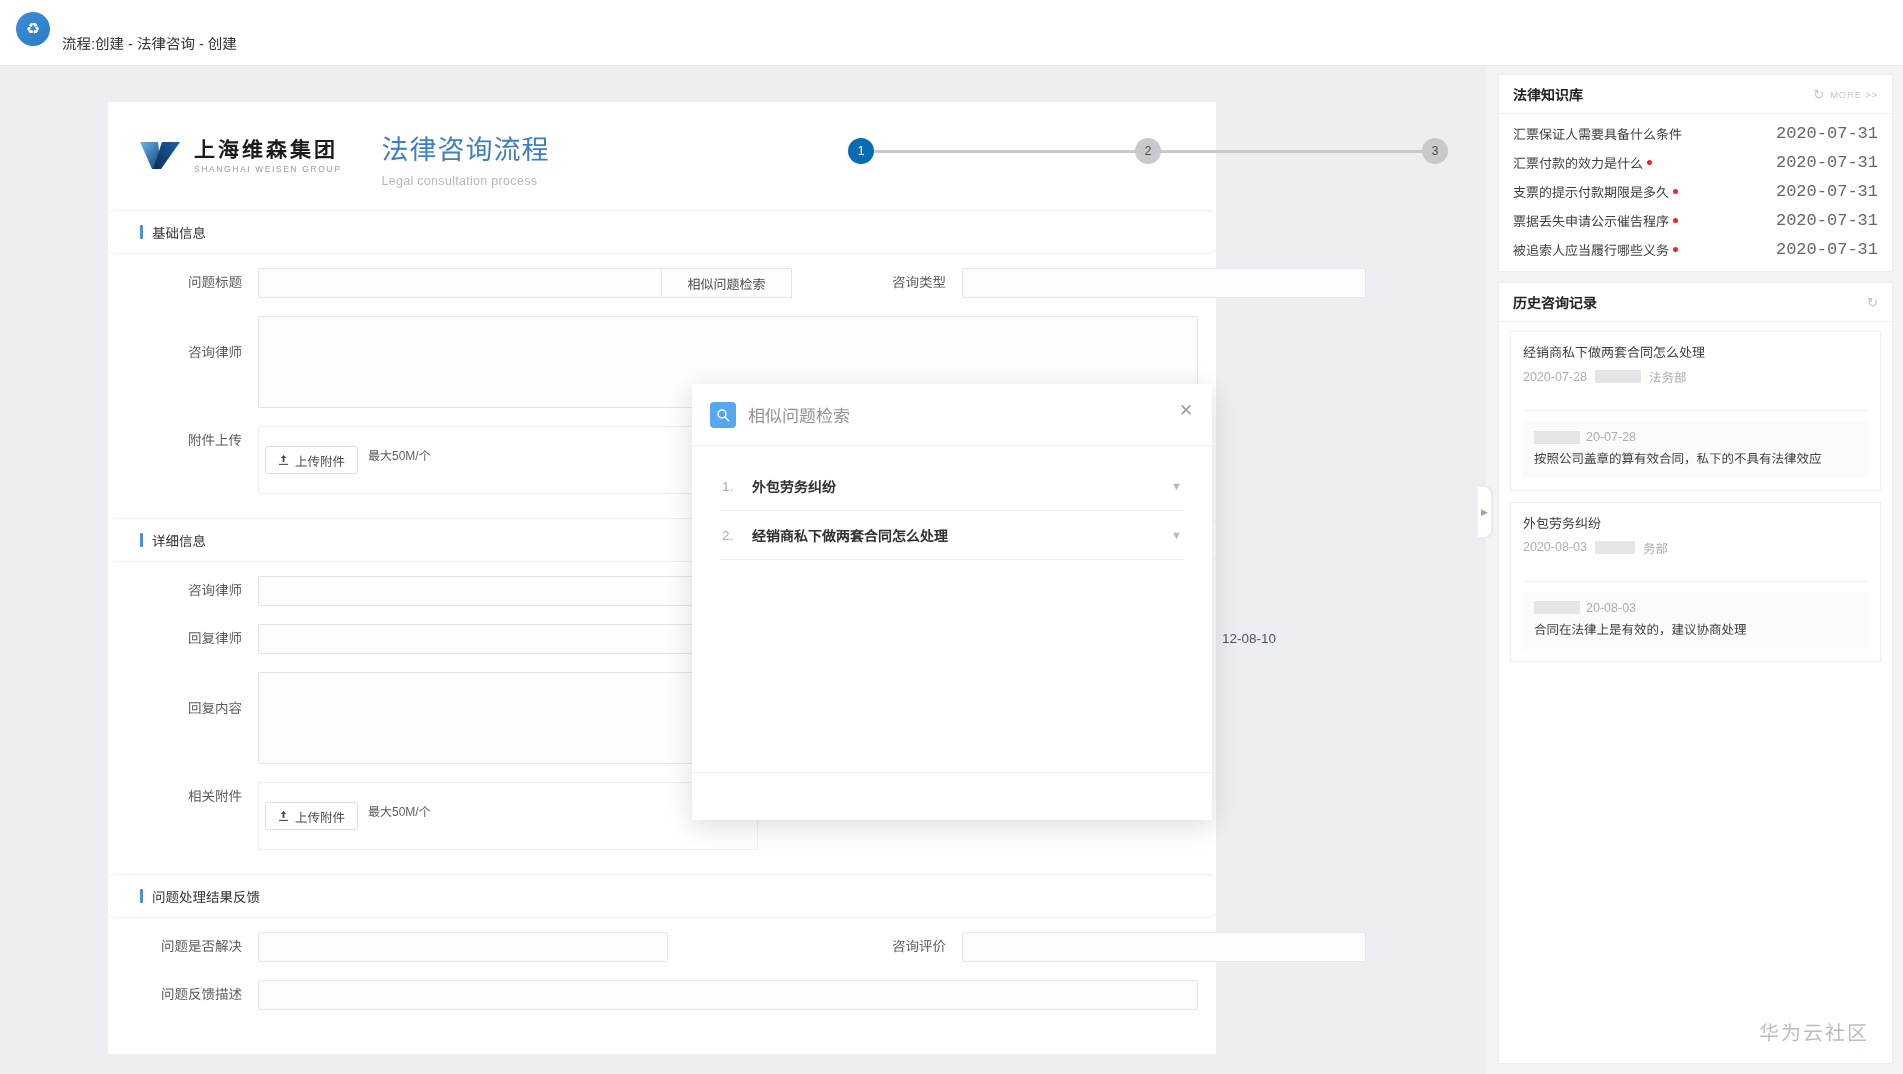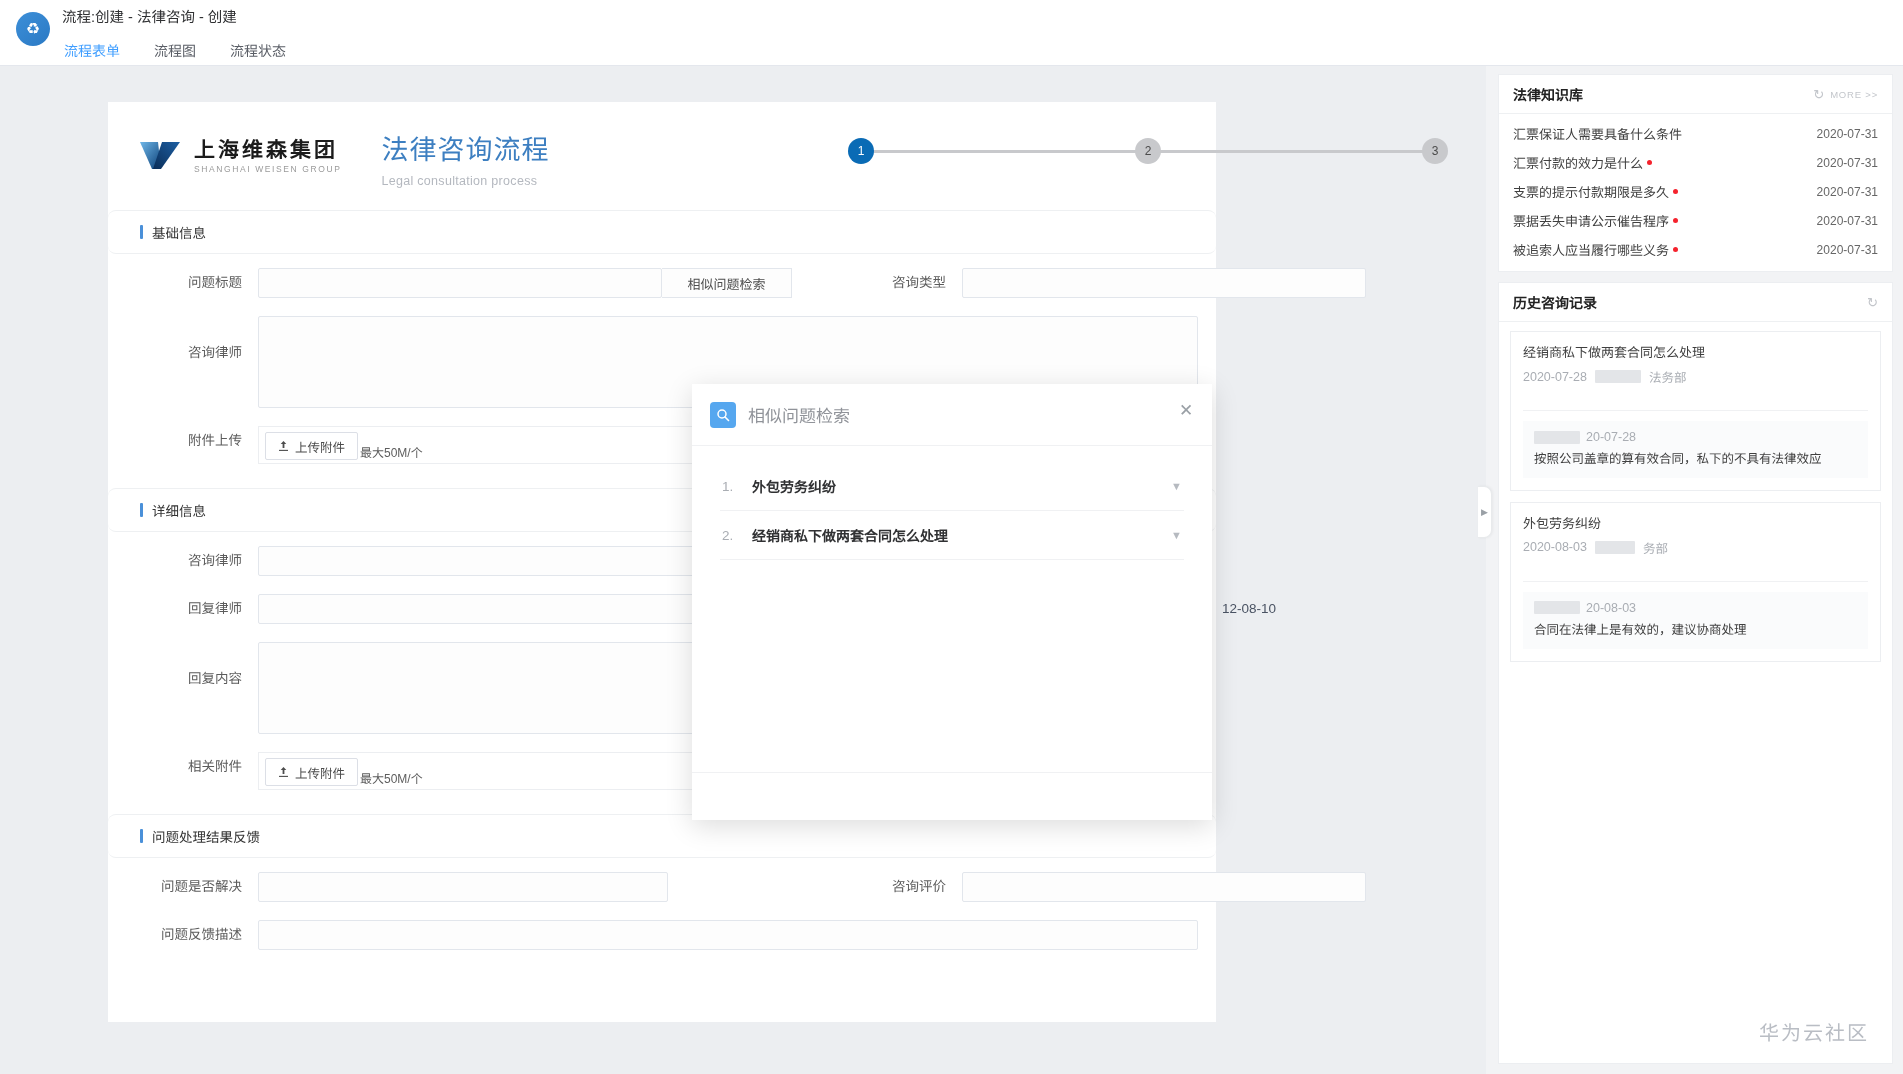--- a/index.html
+++ b/index.html
@@ -50,20 +50,21 @@
     font-size: 16px;
     line-height: 1;
   }
   .topbar-main { padding-top: 6px; }
   .crumb {
     font-size: 14.5px;
     color: #303133;
     line-height: 22px;
     padding-bottom: 4px;
     white-space: nowrap;
+    margin-top: 27px;
   }
   .tabs { display: flex; gap: 30px; margin-top: 4px; }
   .tab {
     font-size: 14px;
     color: #5a5e66;
     padding: 4px 2px 9px 2px;
     cursor: pointer;
     border-bottom: 2px solid transparent;
     white-space: nowrap;
   }
@@ -234,23 +235,23 @@
     justify-content: center;
     cursor: pointer;
   }
 
   .upload-zone {
     width: 500px;
     min-height: 38px;
     border: 1px solid #eceef1;
     background: #fff;
     display: flex;
-    align-items: flex-end;
-    padding: 3px 6px;
-    gap: 2px;
+    align-items: flex-start;
+    padding: 19px 6px;
+    gap: 10px;
   }
   .upload-btn {
     height: 28px;
     padding: 0 12px;
     border: 1px solid #dcdfe6;
     background: #fff;
     border-radius: 2px;
     font-size: 12.5px;
     color: #4d4d4d;
     display: flex;
@@ -297,21 +298,21 @@
     align-items: center;
     justify-content: space-between;
     padding: 5px 14px;
     font-size: 13px;
     color: #3f3f3f;
     cursor: pointer;
     gap: 10px;
   }
   .kb-text { display: flex; align-items: center; gap: 4px; white-space: nowrap; overflow: hidden; }
   .hot-dot { width: 5px; height: 5px; border-radius: 50%; background: #f5222d; display: inline-block; flex: 0 0 5px; }
-  .kb-date { color: #666; font-size: 12px; white-space: nowrap; }
+  .kb-date { color: #666; font-size: 17px; white-space: nowrap; font-family: Liberation Mono, monospace; }
 
   .hist-body { padding: 9px 11px 11px 11px; display: flex; flex-direction: column; gap: 11px; overflow: hidden; }
   .hist-card { border: 1px solid #eceef1; background: #fff; padding: 10px 12px 12px 12px; }
   .hist-q { font-size: 13px; color: #3f3f3f; margin-bottom: 6px; }
   .hist-meta { display: flex; align-items: center; gap: 8px; font-size: 12.5px; color: #a9adb3; padding-bottom: 24px; border-bottom: 1px solid #f0f1f3; }
   .redact { display: inline-block; height: 13px; background: #e3e5e8; border-radius: 1px; }
   .r-60 { width: 46px; }
   .r-45 { width: 40px; }
   .hist-answer { margin-top: 10px; background: #fafbfc; padding: 9px 11px; }
   .ans-meta { display: flex; align-items: center; gap: 6px; font-size: 12.5px; color: #a9adb3; margin-bottom: 6px; }

